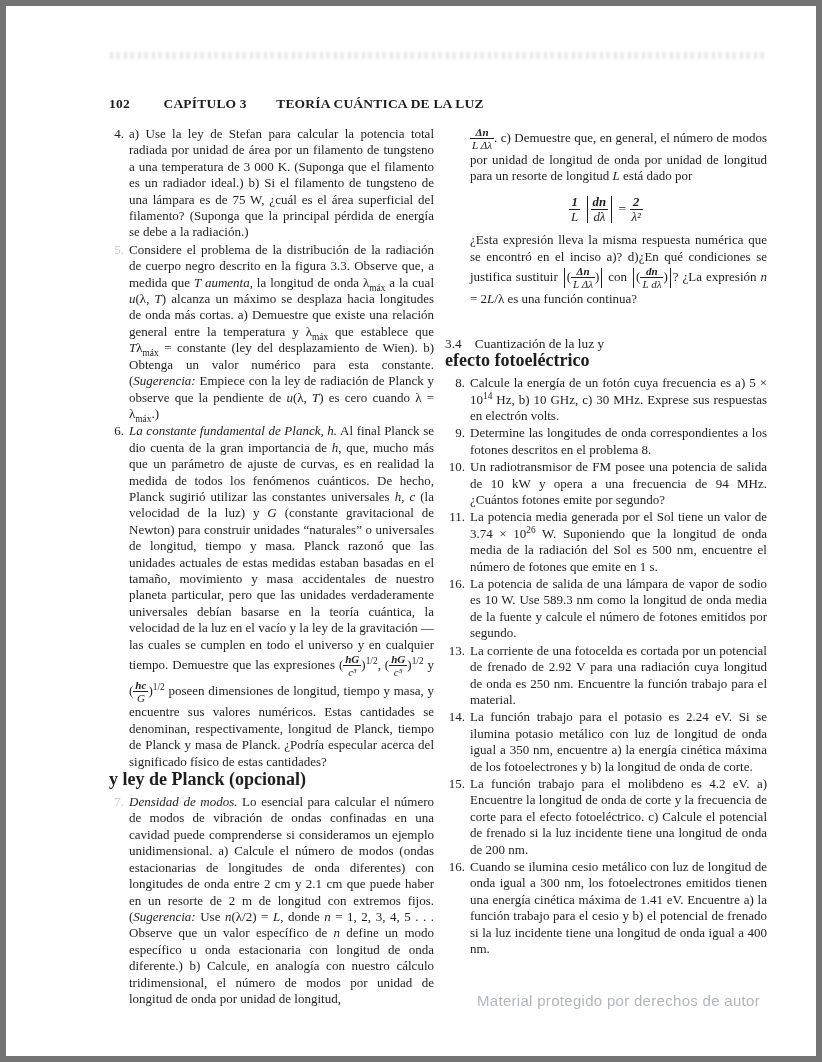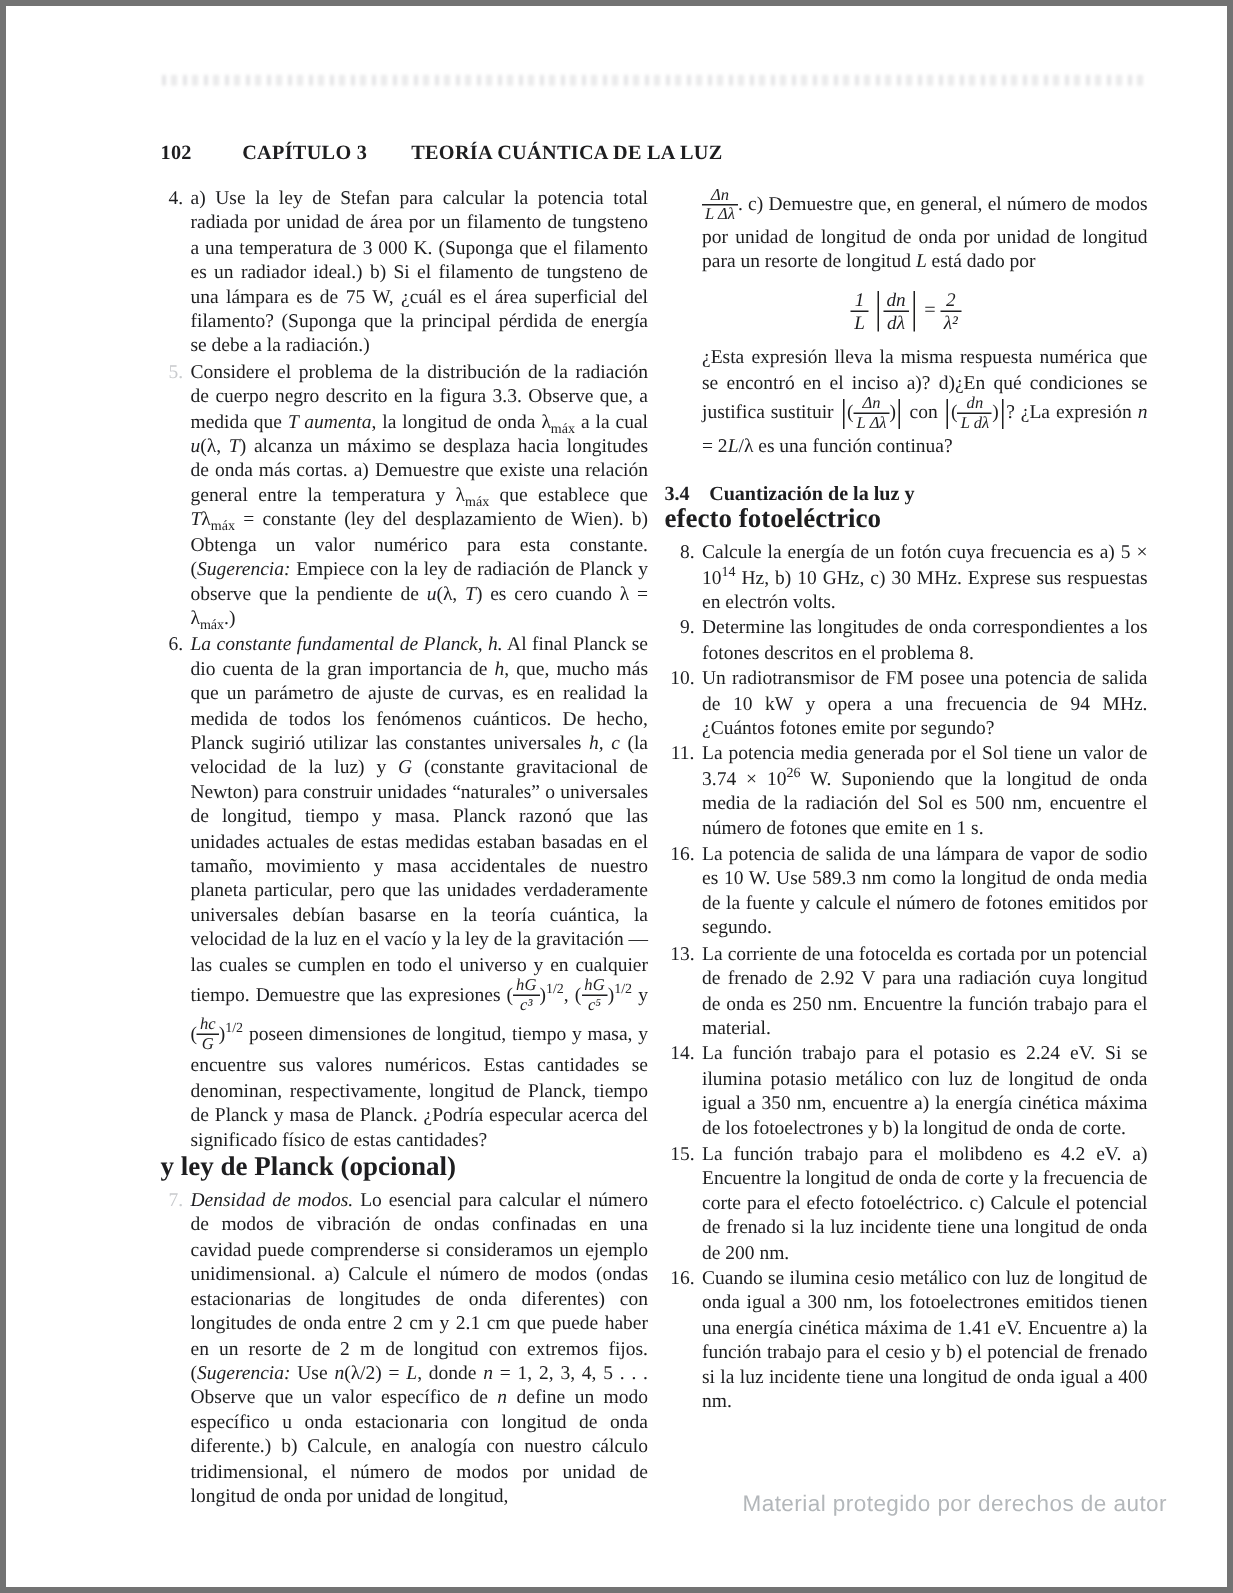--- a/index.html
+++ b/index.html
@@ -1,50 +1,50 @@
 <!DOCTYPE html>
 <html lang="es"><head>
 <meta charset="utf-8">
 <style>
   html,body{margin:0;padding:0;background:#fff;}
   .page{
     position:relative;width:822px;height:1062px;box-sizing:border-box;
-    background:#fff;border:4px solid #737373;overflow:hidden;
+    background:#fff;border:6px solid #737373;overflow:hidden;
     font-family:"Liberation Serif","DejaVu Serif",serif;color:#1e1e20;
   }
   .ghost{
     position:absolute;top:46px;left:104px;width:656px;height:7px;opacity:.5;filter:blur(1px);
     background:repeating-linear-gradient(90deg,#cbcbce 0 3px,transparent 3px 6px,#d6d6d8 6px 10px,transparent 10px 14px);
   }
   .header{position:absolute;top:90px;left:103px;font-weight:bold;font-size:13.5px;letter-spacing:.2px;white-space:nowrap;}
   .header .pgnum{margin-right:30px;}
   .header .chap{margin-right:26px;}
   .columns{position:absolute;top:120px;left:103px;width:658px;display:flex;gap:11px;}
   .col{font-size:13px;line-height:16.4px;text-align:justify;}
   .col.left{width:325px;}
   .col.right{width:322px;}
   .problem{position:relative;padding-left:20px;margin:0 0 1px 0;}
   .col.right .problem{padding-left:25px;}
   .pnum{position:absolute;left:0;top:0;width:15px;text-align:right;}
   .col.right .pnum{width:20px;}
   .muted{color:#c9cbce;}
-  .shead{font-weight:bold;font-size:13.4px;margin-top:15px;line-height:17px;}
+  .shead{font-weight:normal;font-size:13.4px;margin-top:28px;line-height:17px;}
   .shead .snum{margin-right:13px;}
   .shead2{font-weight:bold;font-size:18px;margin-bottom:6px;line-height:17px;}
   .cont{padding-left:25px;margin-bottom:1px;}
   .frac{display:inline-block;vertical-align:middle;text-align:center;font-style:italic;font-size:.85em;line-height:1.12;}
-  .frac .fn{display:block;padding:0 2px;border-bottom:1px solid currentColor;}
+  .frac .fn{display:block;padding:0 2px;border-bottom:1px solid currentColor;font-weight:bold;}
   .frac .fd{display:block;padding:0 2px;}
   sup,sub{font-size:.72em;line-height:0;}
   .vbar{display:inline-block;width:1px;height:20px;background:currentColor;vertical-align:middle;margin:0 2px;}
   .display-eq{text-align:center;margin:10px 0 8px;font-size:13.5px;}
   .display-eq .vbar{height:27px;margin:0 3px;}
   .display-eq .frac{font-size:.95em;}
   .footer{
-    position:absolute;right:40px;bottom:47px;
+    position:absolute;right:56px;bottom:47px;
     font-family:"Liberation Sans","DejaVu Sans",sans-serif;
     font-size:15px;color:#b3b7ba;letter-spacing:.3px;
   }
 </style>
 </head>
 <body>
 
 <div class="page">
 
   <div class="ghost"></div>

